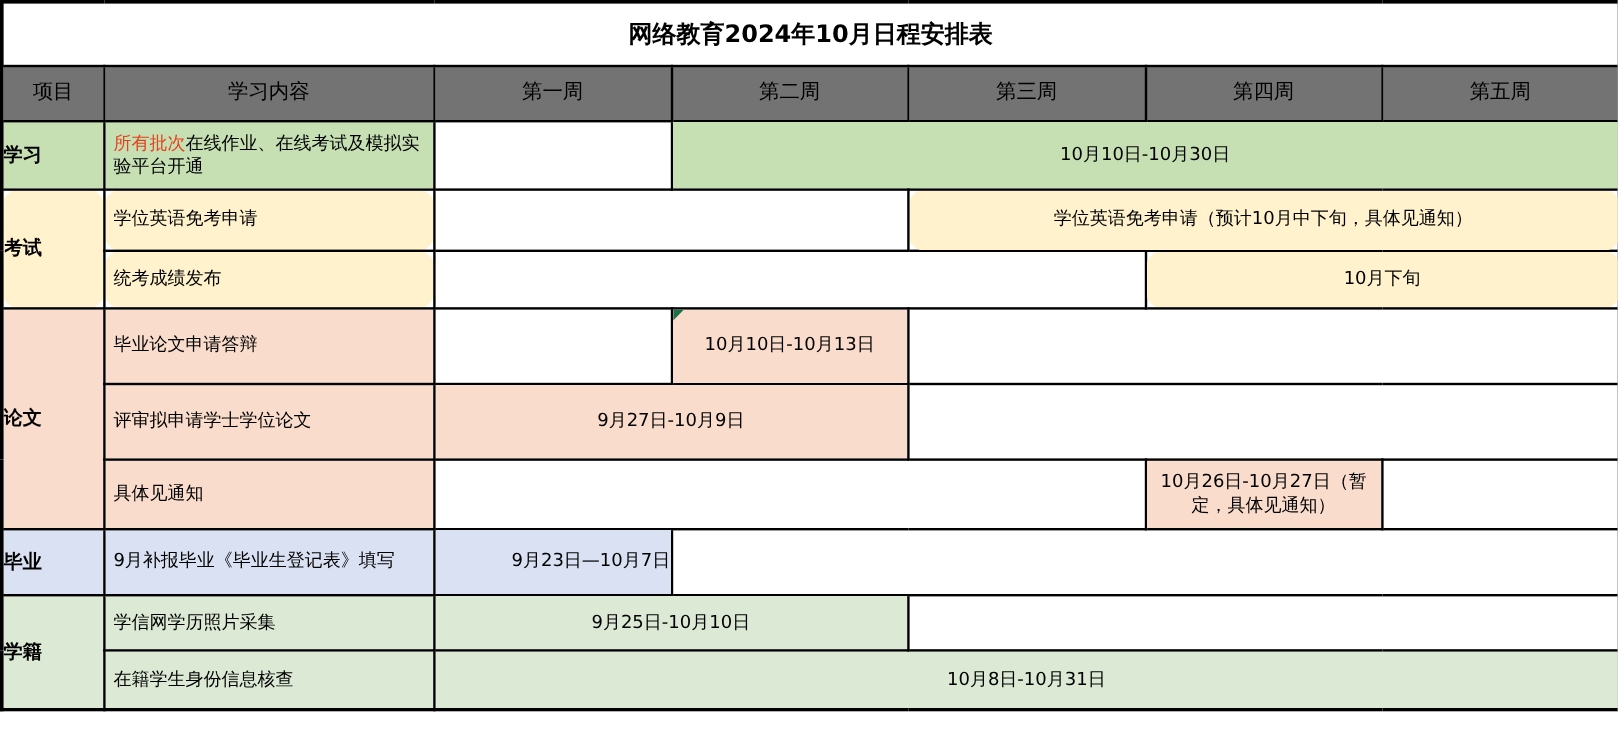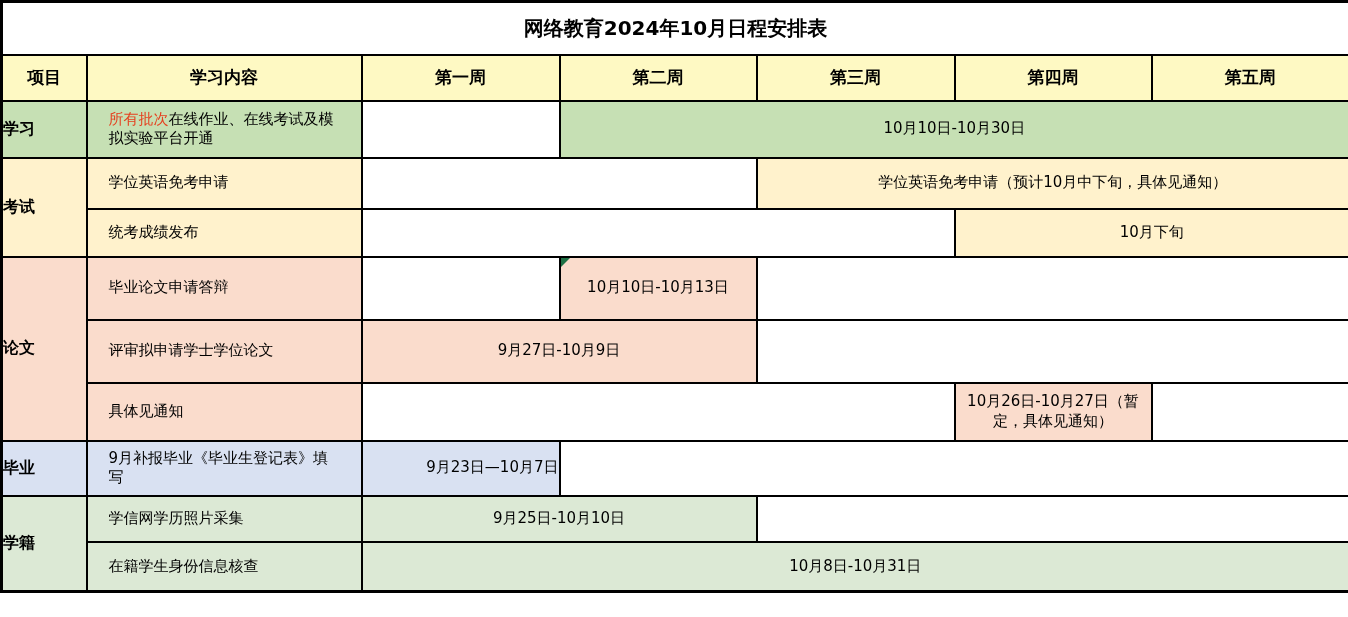--- a/index.html
+++ b/index.html
@@ -19,46 +19,46 @@
     line-height:1.3;
   }
   .title-cell {
     font-size:20px;
     font-weight:700;
     text-align:center;
     background:#fff;
   }
   th {
     font-size:17px;
-    font-weight:700;
+    font-weight:400;
     text-align:center;
-    background:#fef9c3;
+    background:#737373;
   }
   .lbl {
     text-align:left;
     font-weight:700;
     font-size:16px;
   }
   .content {
     text-align:left;
-    padding:2px 21px;
+    padding:2px 7px;
     font-size:15px;
     font-weight:500;
   }
   .bar {
     text-align:center;
     font-size:15px;
     font-weight:500;
     padding:2px 0;
     position:relative;
   }
   .bar.left-align { text-align:right; padding-left:4px; }
   .bg-green    { background:var(--green); }
   .bg-palegreen{ background:var(--palegreen); }
-  .bg-yellow   { background:var(--yellow); }
+  .bg-yellow   { background:var(--yellow);border-radius:14px; }
   .bg-pink     { background:var(--pink); }
   .bg-blue     { background:var(--blue); }
   .bg-white    { background:#fff; }
   .red { color:var(--red); }
   .corner-marker {
     position:absolute;
     top:0; left:0;
     width:0; height:0;
     border-top:9px solid var(--marker);
     border-right:9px solid transparent;

